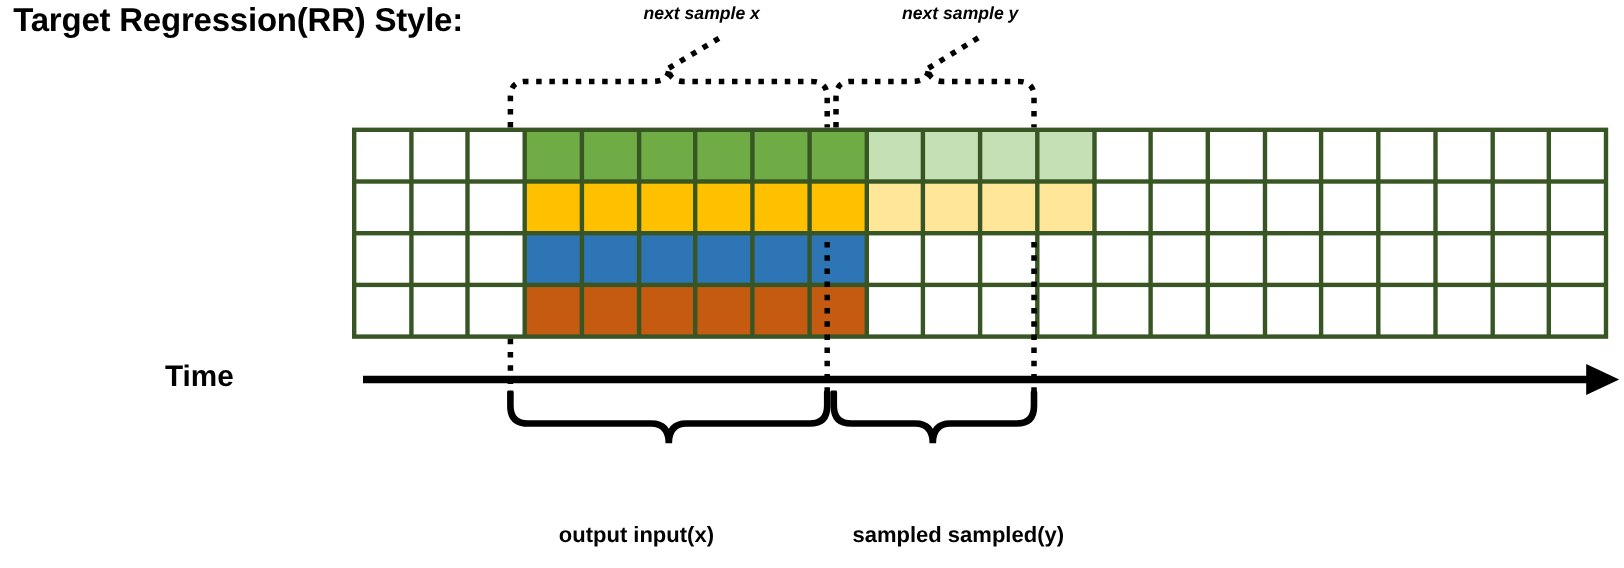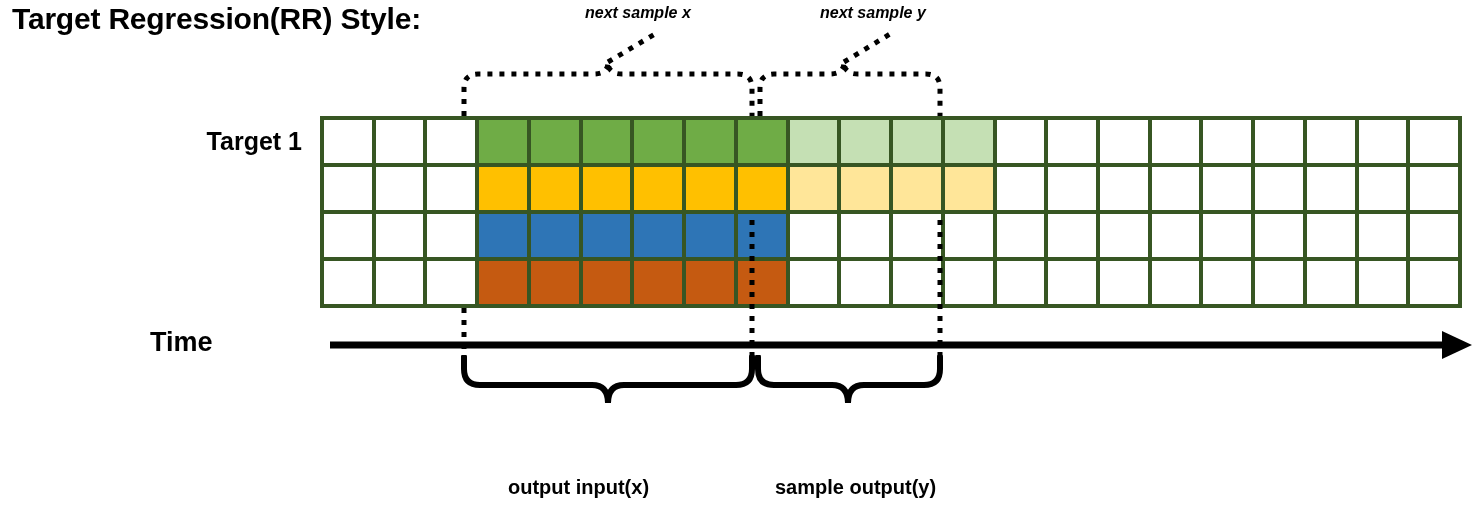--- a/index.html
+++ b/index.html
@@ -147,21 +147,20 @@
 <svg id="top-braces" viewBox="0 0 1476 130" preserveAspectRatio="none" aria-hidden="true">
 
   <path d="M 464 116 L 464 88 Q 464 74 478 74 L 594 74 Q 608 74 608 62 Q 608 74 622 74 L 738 74 Q 752 74 752 88 L 752 116" fill="none" stroke="#000000" stroke-width="5" stroke-linecap="butt" stroke-dasharray="5 7"></path>
   <path d="M 608 62 L 655 34" fill="none" stroke="#000000" stroke-width="5" stroke-linecap="butt" stroke-dasharray="5 7"></path>
 
   <path d="M 760 116 L 760 88 Q 760 74 774 74 L 830 74 Q 844 74 844 62 Q 844 74 858 74 L 926 74 Q 940 74 940 88 L 940 116" fill="none" stroke="#000000" stroke-width="5" stroke-linecap="butt" stroke-dasharray="5 7"></path>
   <path d="M 844 62 L 890 34" fill="none" stroke="#000000" stroke-width="5" stroke-linecap="butt" stroke-dasharray="5 7"></path>
 </svg>
 
 <div id="row-labels">
-  <div class="row-label" style="top:0px">Target 1</div>
 </div>
 
 <div id="grid" style="background: rgb(55, 86, 35);">
     <div class="grid-row">
       <div class="cell" style="background: rgb(255, 255, 255);"></div>
       <div class="cell" style="background: rgb(255, 255, 255);"></div>
       <div class="cell" style="background: rgb(255, 255, 255);"></div>
       <div class="cell" style="background: rgb(111, 172, 70);"></div>
       <div class="cell" style="background: rgb(111, 172, 70);"></div>
       <div class="cell" style="background: rgb(111, 172, 70);"></div>
@@ -272,16 +271,16 @@
   <path d="M 464 2 L 464 14 Q 464 30 480 30 L 592 30 Q 608 30 608 48 Q 608 30 624 30 L 736 30 Q 752 30 752 14 L 752 2" fill="none" stroke="#000000" stroke-width="6" stroke-linecap="round"></path>
   <path d="M 758 2 L 758 14 Q 758 30 774 30 L 832 30 Q 848 30 848 48 Q 848 30 864 30 L 924 30 Q 940 30 940 14 L 940 2" fill="none" stroke="#000000" stroke-width="6" stroke-linecap="round"></path>
 </svg>
 
 <div class="caption" id="caption-input">
   <div>output input(x)</div>
   
   
 </div>
 <div class="caption" id="caption-output">
-  <div>sample output(y)</div>
+  <div>sampled sampled(y)</div>
   
   
 </div>
 
 </body></html>

